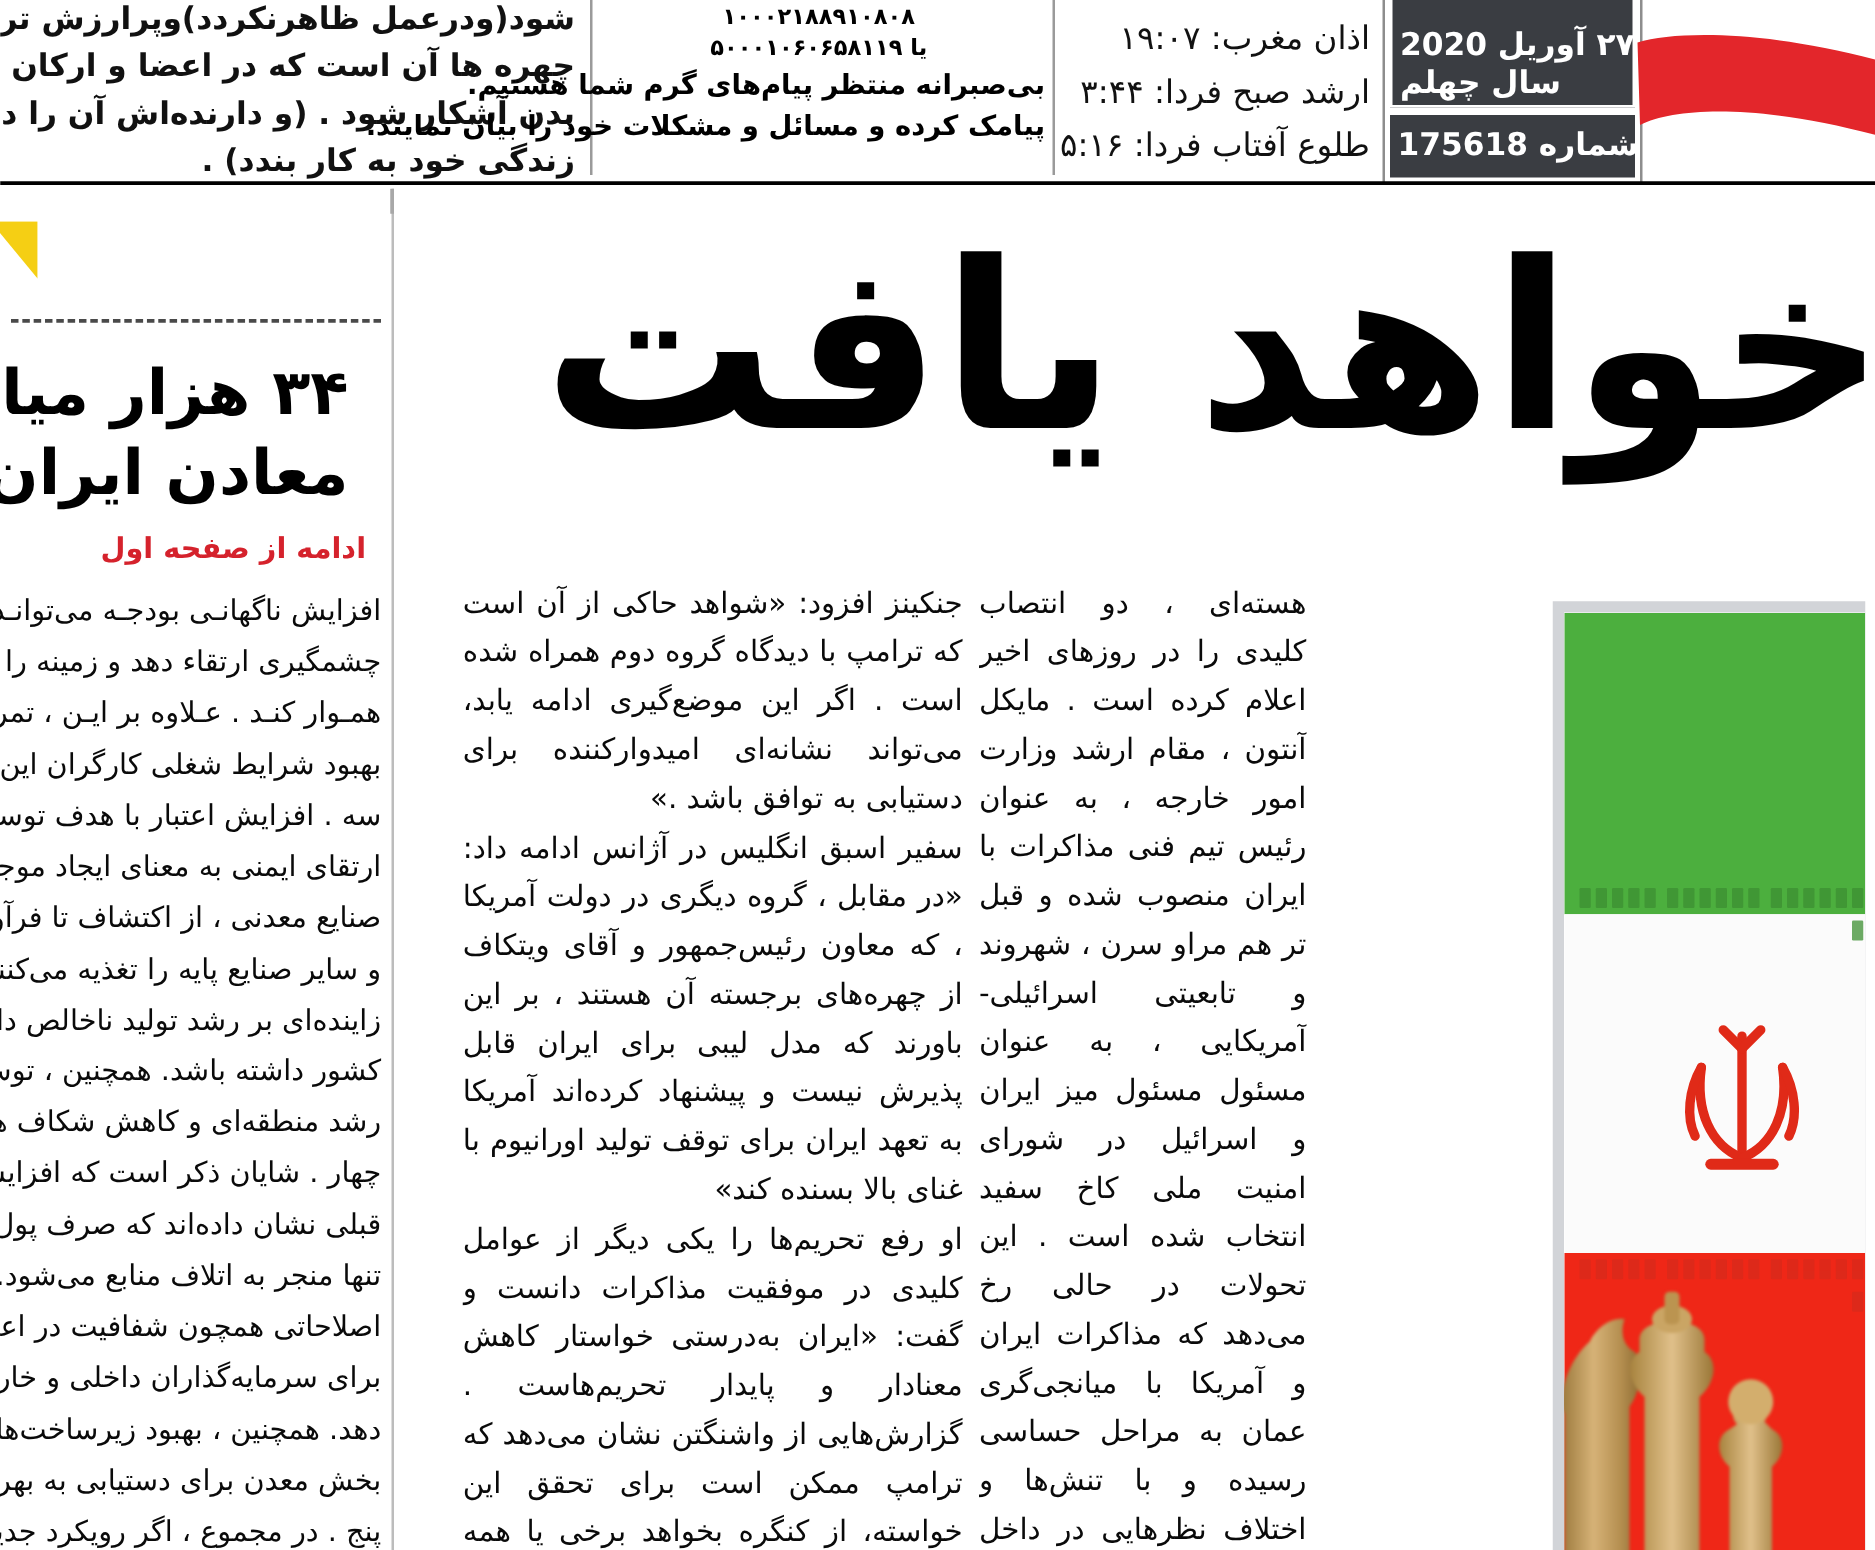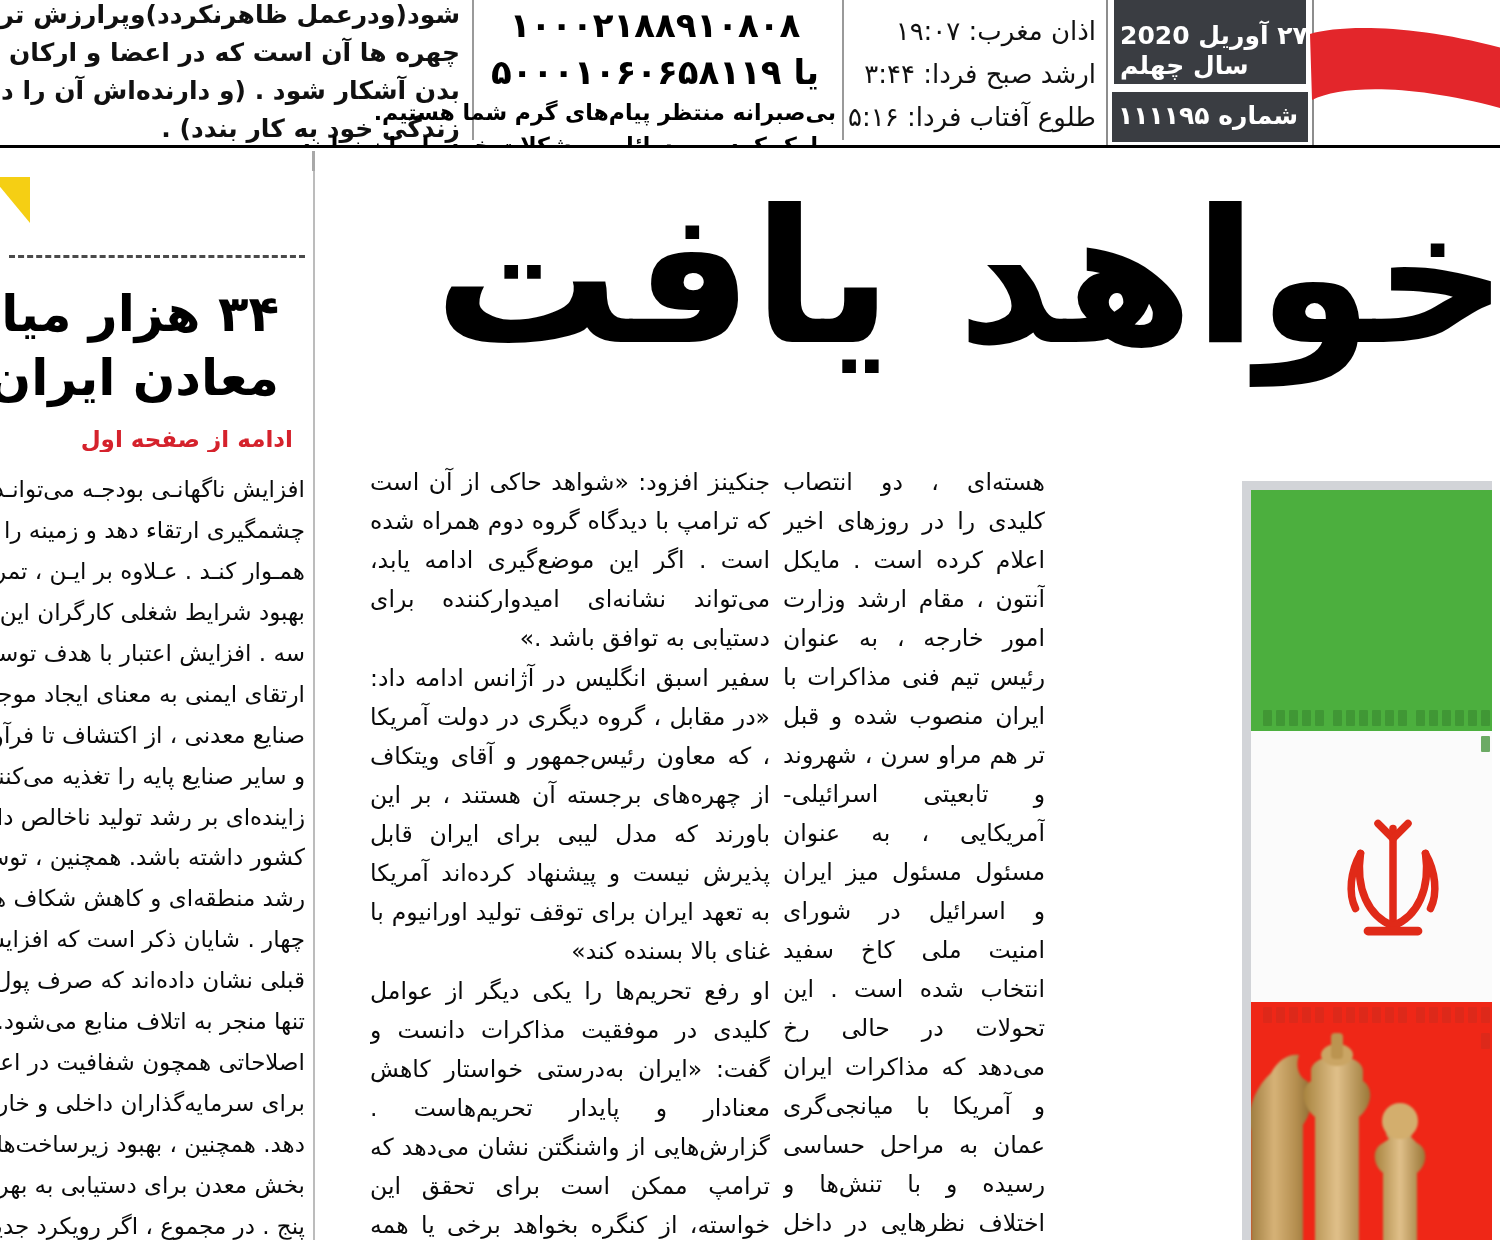--- a/index.html
+++ b/index.html
@@ -132,21 +132,21 @@
     position: absolute;
     top: -4px;
     right: 664px;
     width: 362px;
     height: 146px;
     text-align: center;
     direction: rtl;
     padding-top: 6px;
   }
   .smsbox .num {
-    font-size: 34px;
+    font-size: 18px;
     font-weight: bold;
     line-height: 1.38;
     letter-spacing: 0px;
     white-space: nowrap;
   }
   .smsbox .line {
     font-size: 22px;
     font-weight: bold;
     line-height: 1.5;
     letter-spacing: -0.6px;
@@ -372,21 +372,21 @@
     </div>
 
     <div class="mast-frame-r2"></div>
     <div class="mast-frame-r"></div>
 
     <div class="datebox">
       <div class="dline">۲۷ آوریل 2020</div>
       <div class="dline">سال چهلم</div>
     </div>
     <div class="issuebox">
-      <div class="dline">شماره ۱۱۱۱۹۵</div>
+      <div class="dline">شماره 175618</div>
     </div>
 
     <div class="swoosh">
       <svg width="270" height="150" viewBox="0 0 270 150" xmlns="http://www.w3.org/2000/svg">
         <path d="M 20 26 C 60 14, 160 18, 268 58 L 268 118 C 150 76, 58 74, 22 92 Z" fill="#e3262b"></path>
       </svg>
     </div>
 
     <div class="mast-rule"></div>
   </div>

